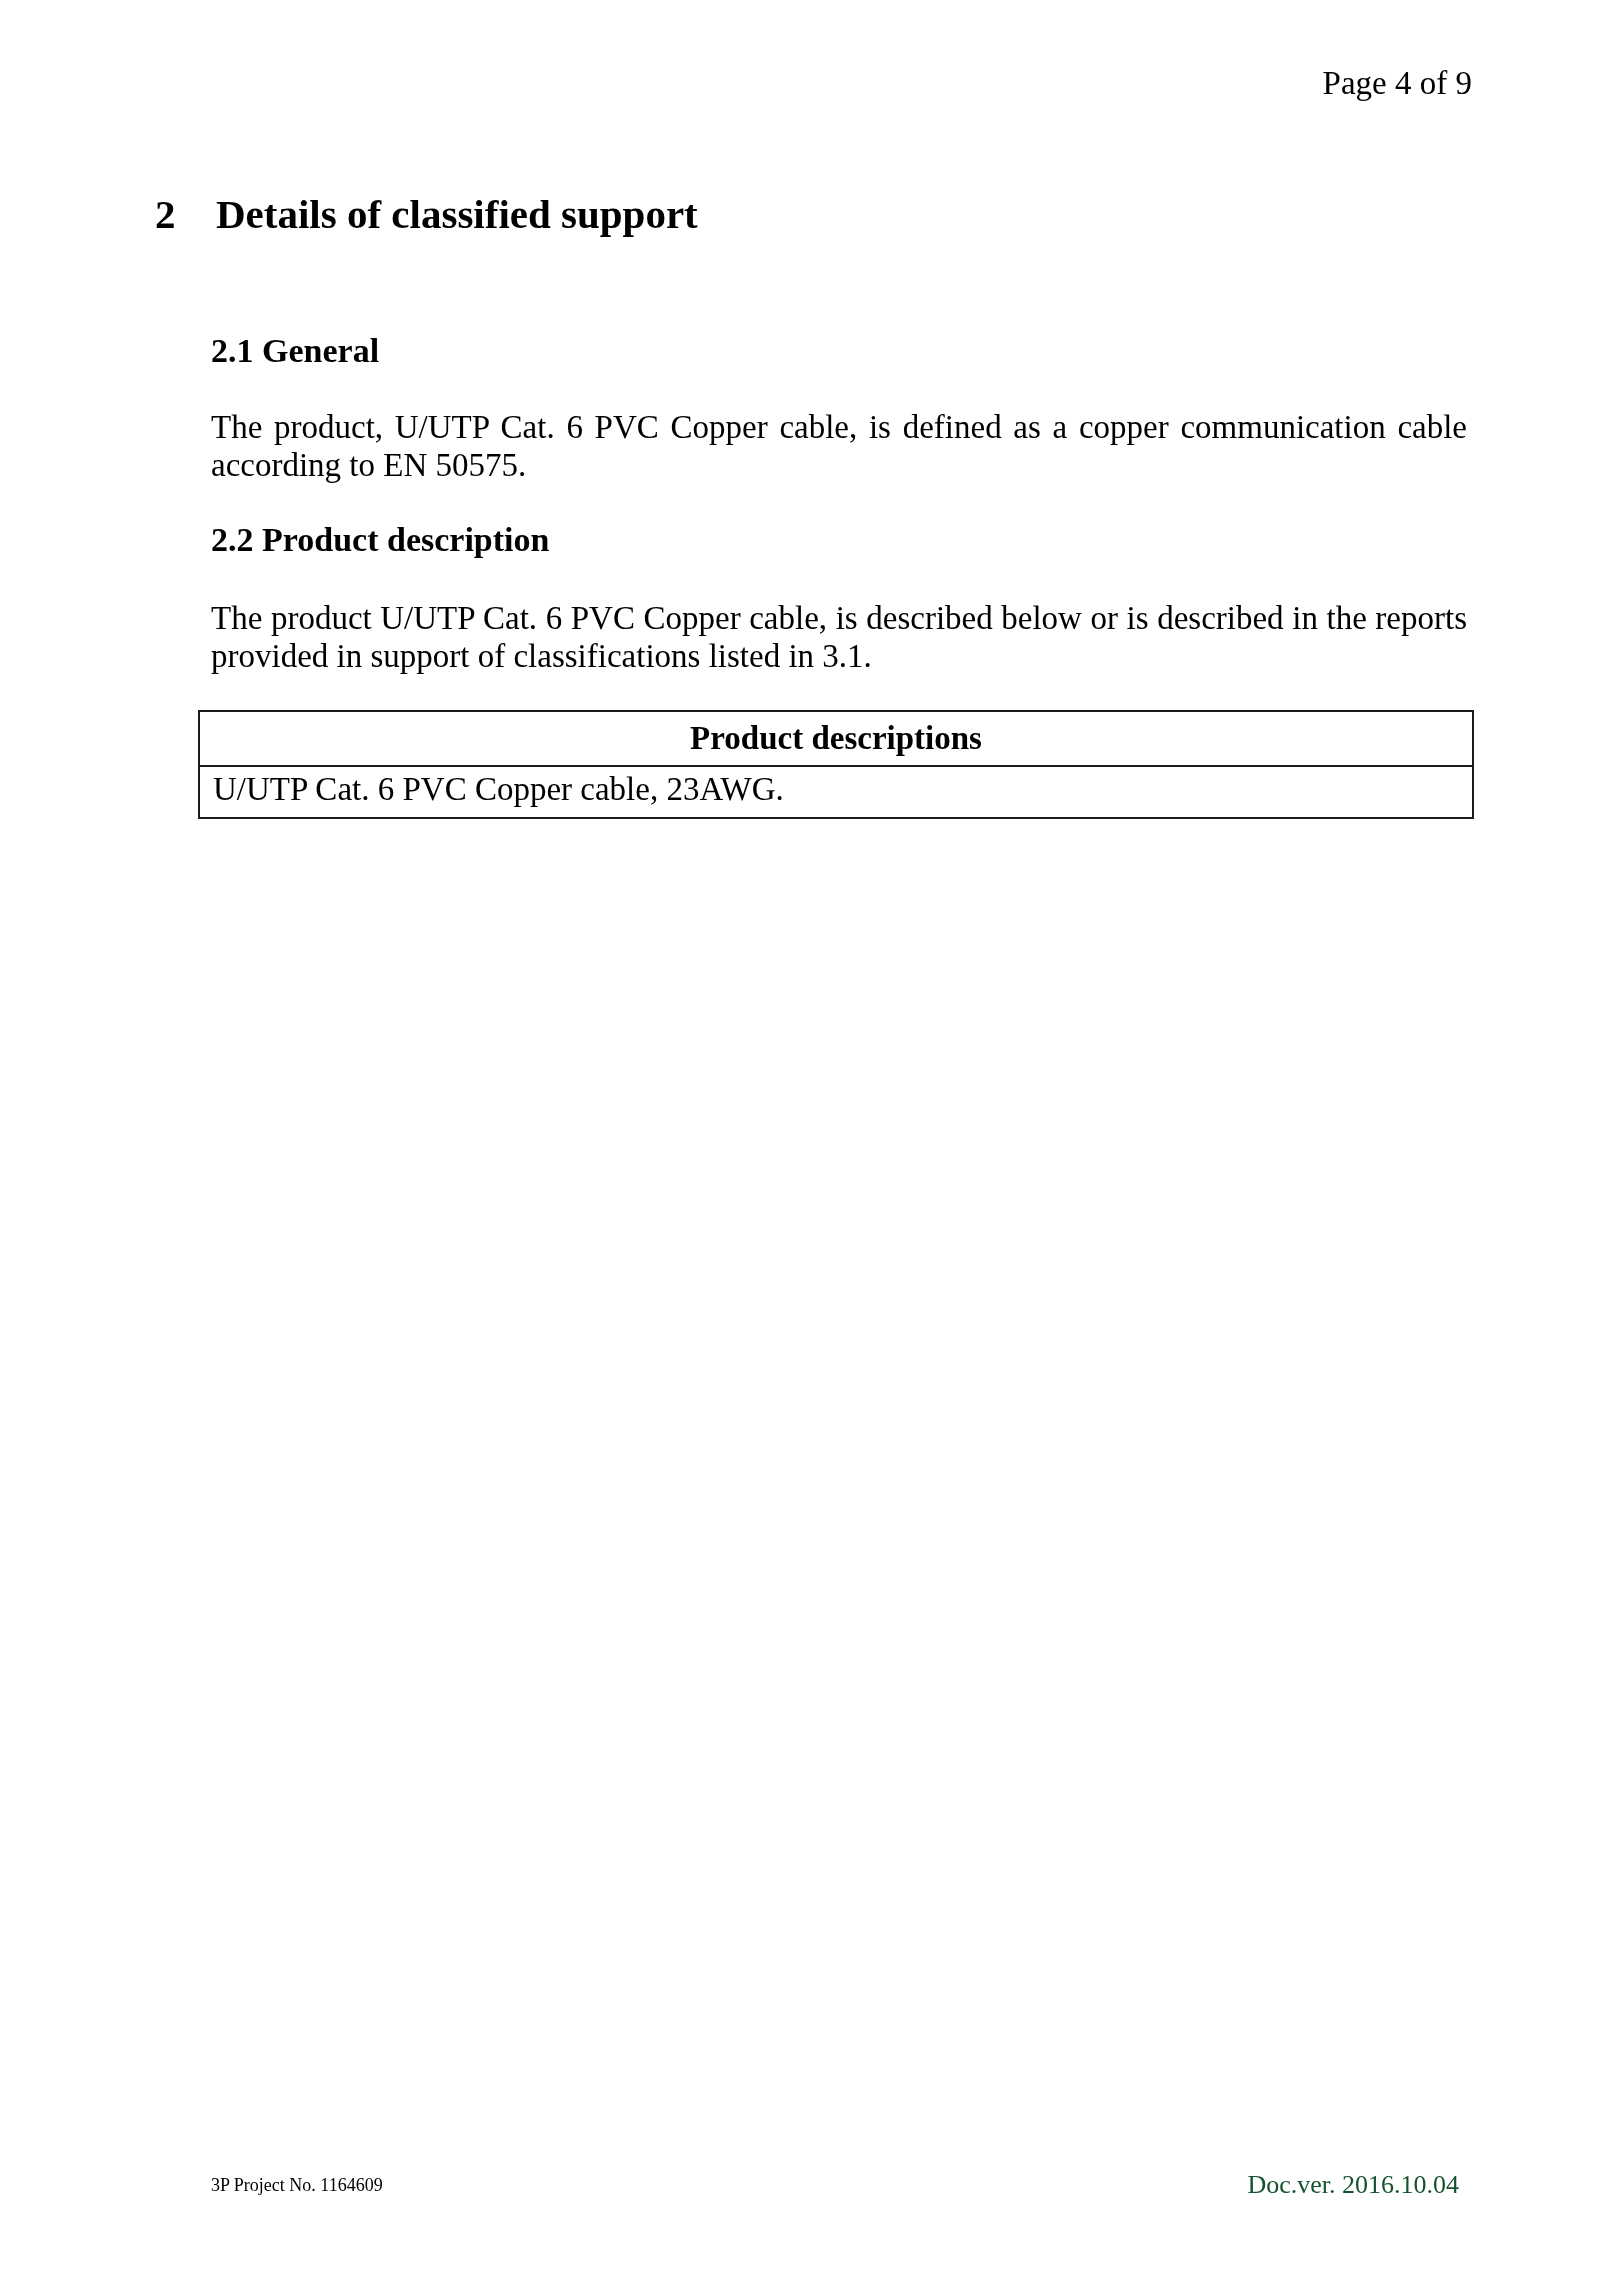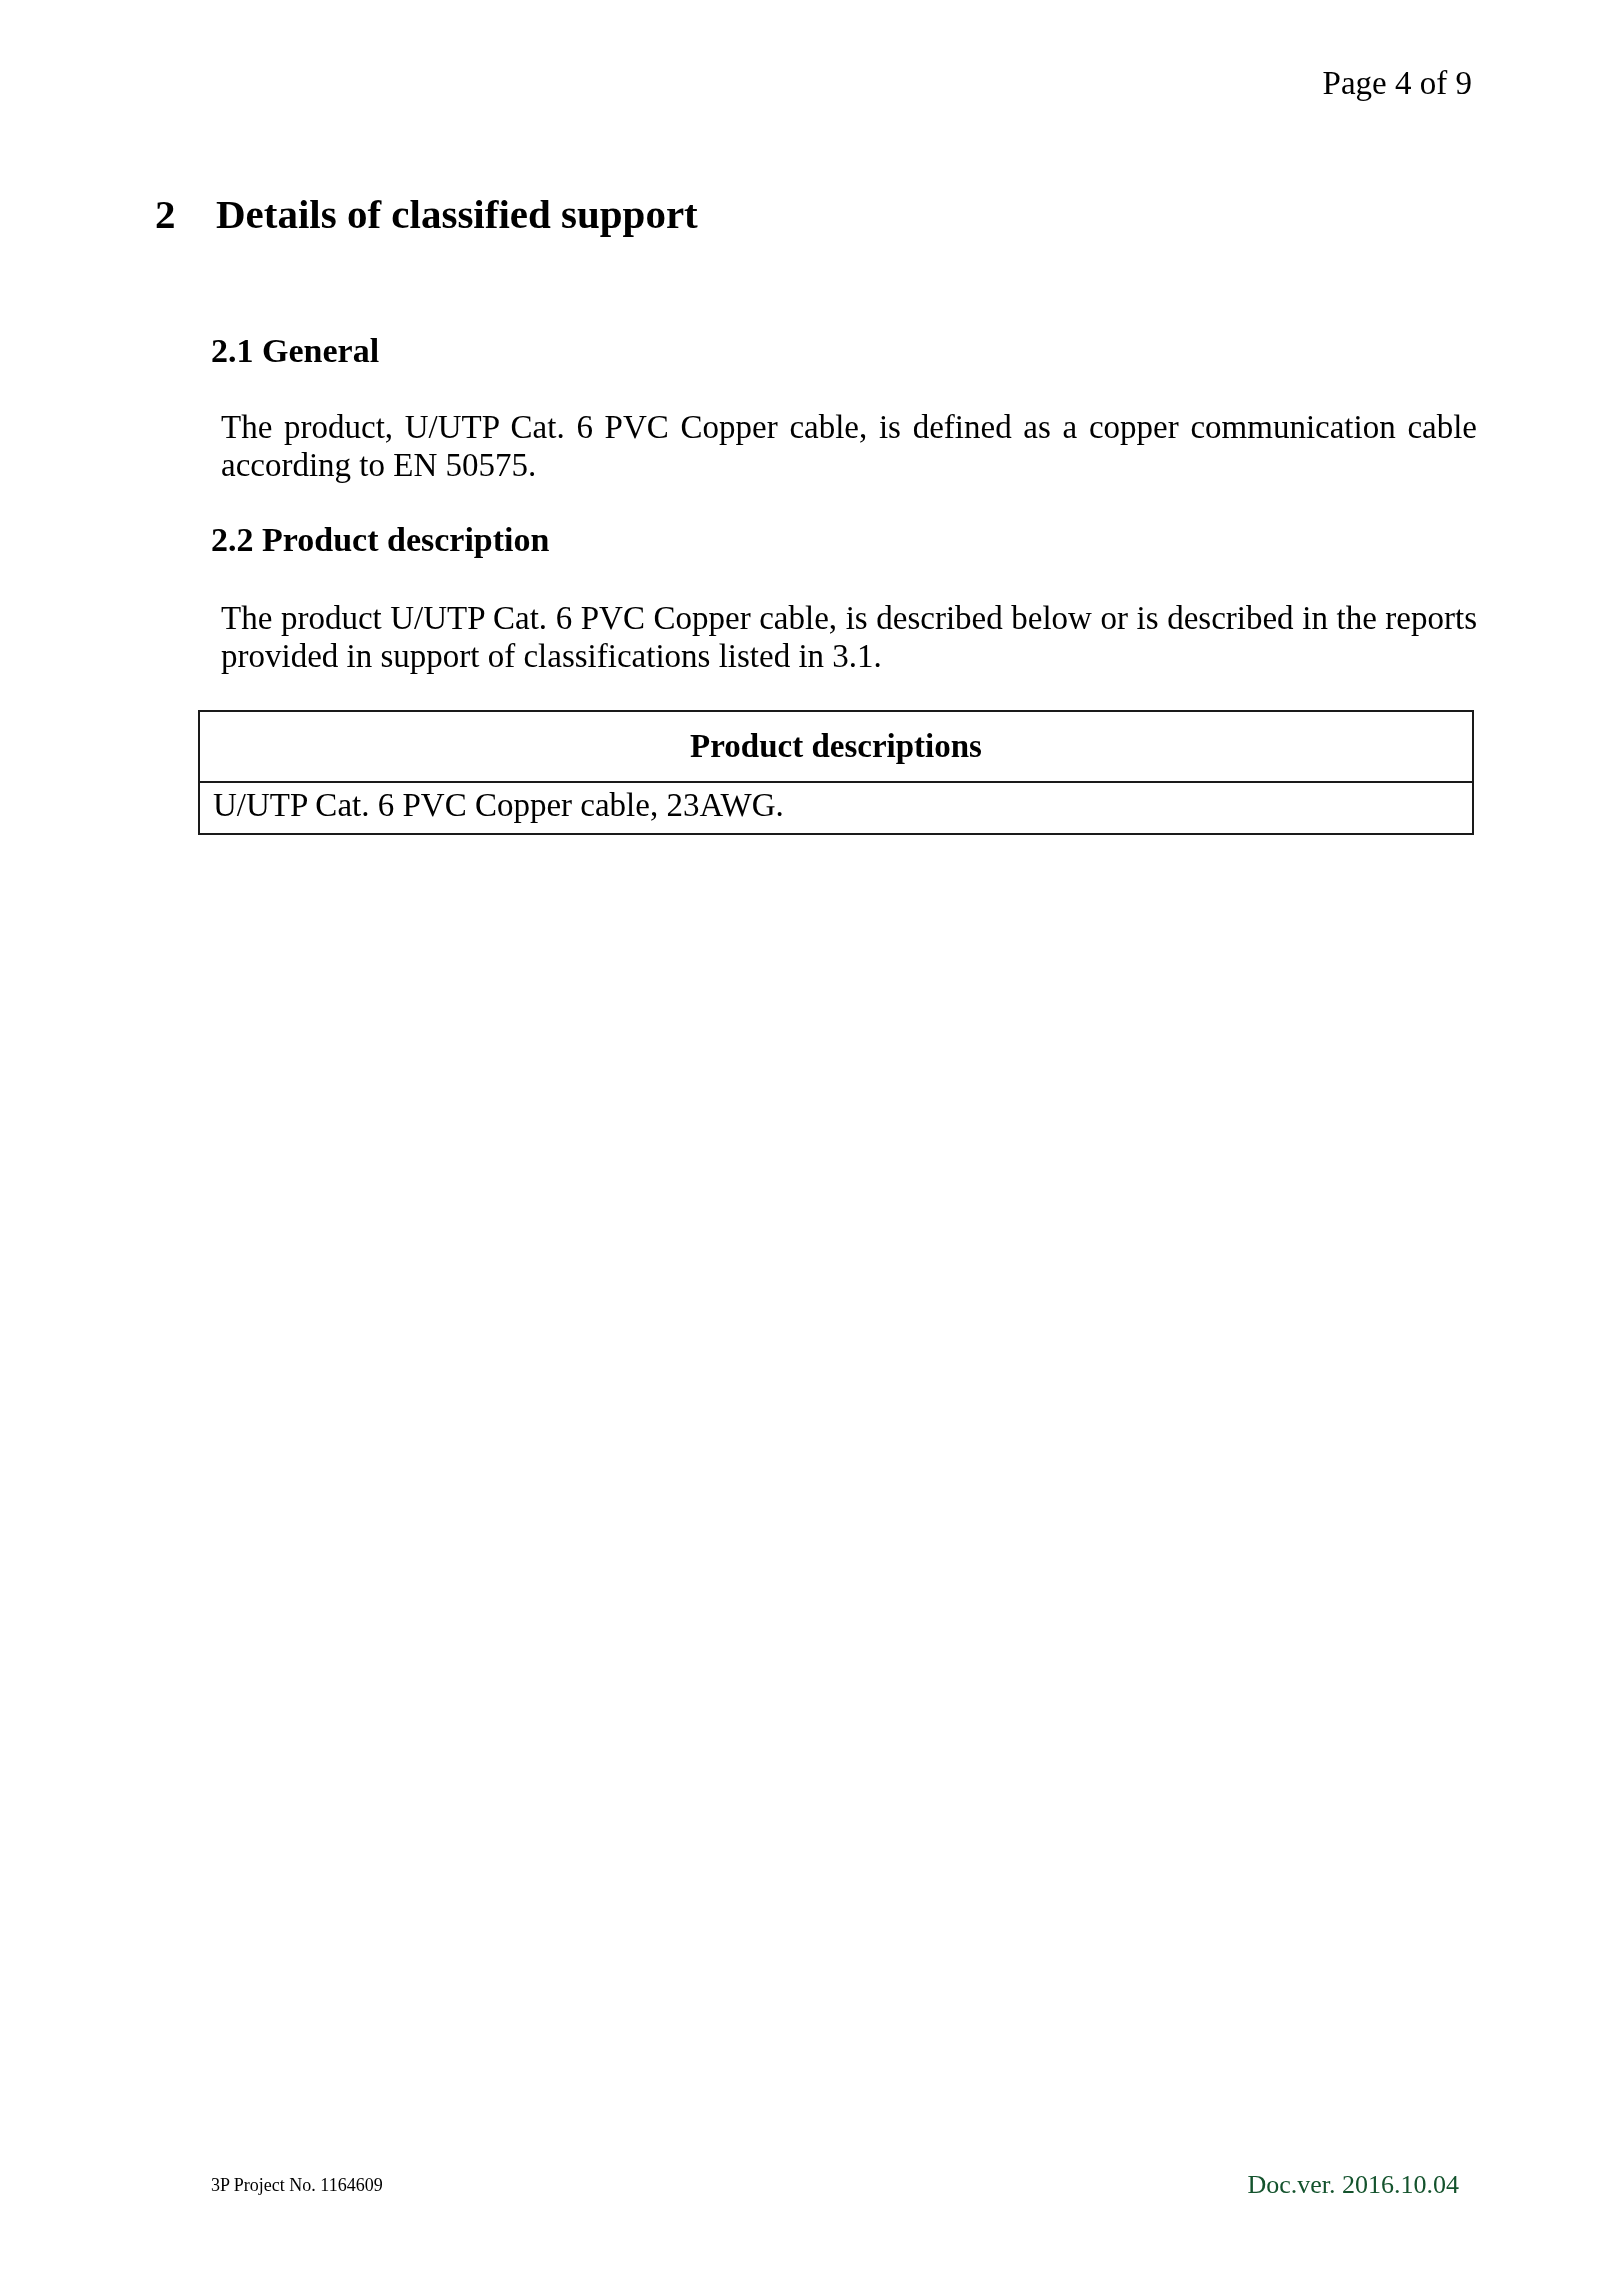--- a/index.html
+++ b/index.html
@@ -49,21 +49,20 @@
   .h2-1 { top: 334px; }
   .h2-2 { top: 523px; }
 
   .para {
     left: 211px;
     width: 1256px;
     font-size: 33px;
     line-height: 38px;
     text-align: justify;
     text-align-last: left;
-    margin-left: 10px;
   }
   .para-1 { top: 408px; }
   .para-2 { top: 599px; }
 
   .product-table {
     top: 710px;
     left: 198px;
     width: 1276px;
     border-collapse: collapse;
     table-layout: fixed;
@@ -71,21 +70,21 @@
   .product-table th,
   .product-table td {
     border: 2.6px solid #1a1a1a;
     font-size: 33px;
   }
   .product-table th {
     height: 40px;
     font-weight: bold;
     text-align: center;
     vertical-align: middle;
-    padding: 16px;
+    padding: 8px;
   }
   .product-table td {
     height: 52px;
     text-align: left;
     vertical-align: bottom;
     padding: 0 0 9px 13px;
   }
 
   .footer-left {
     top: 2172px;

